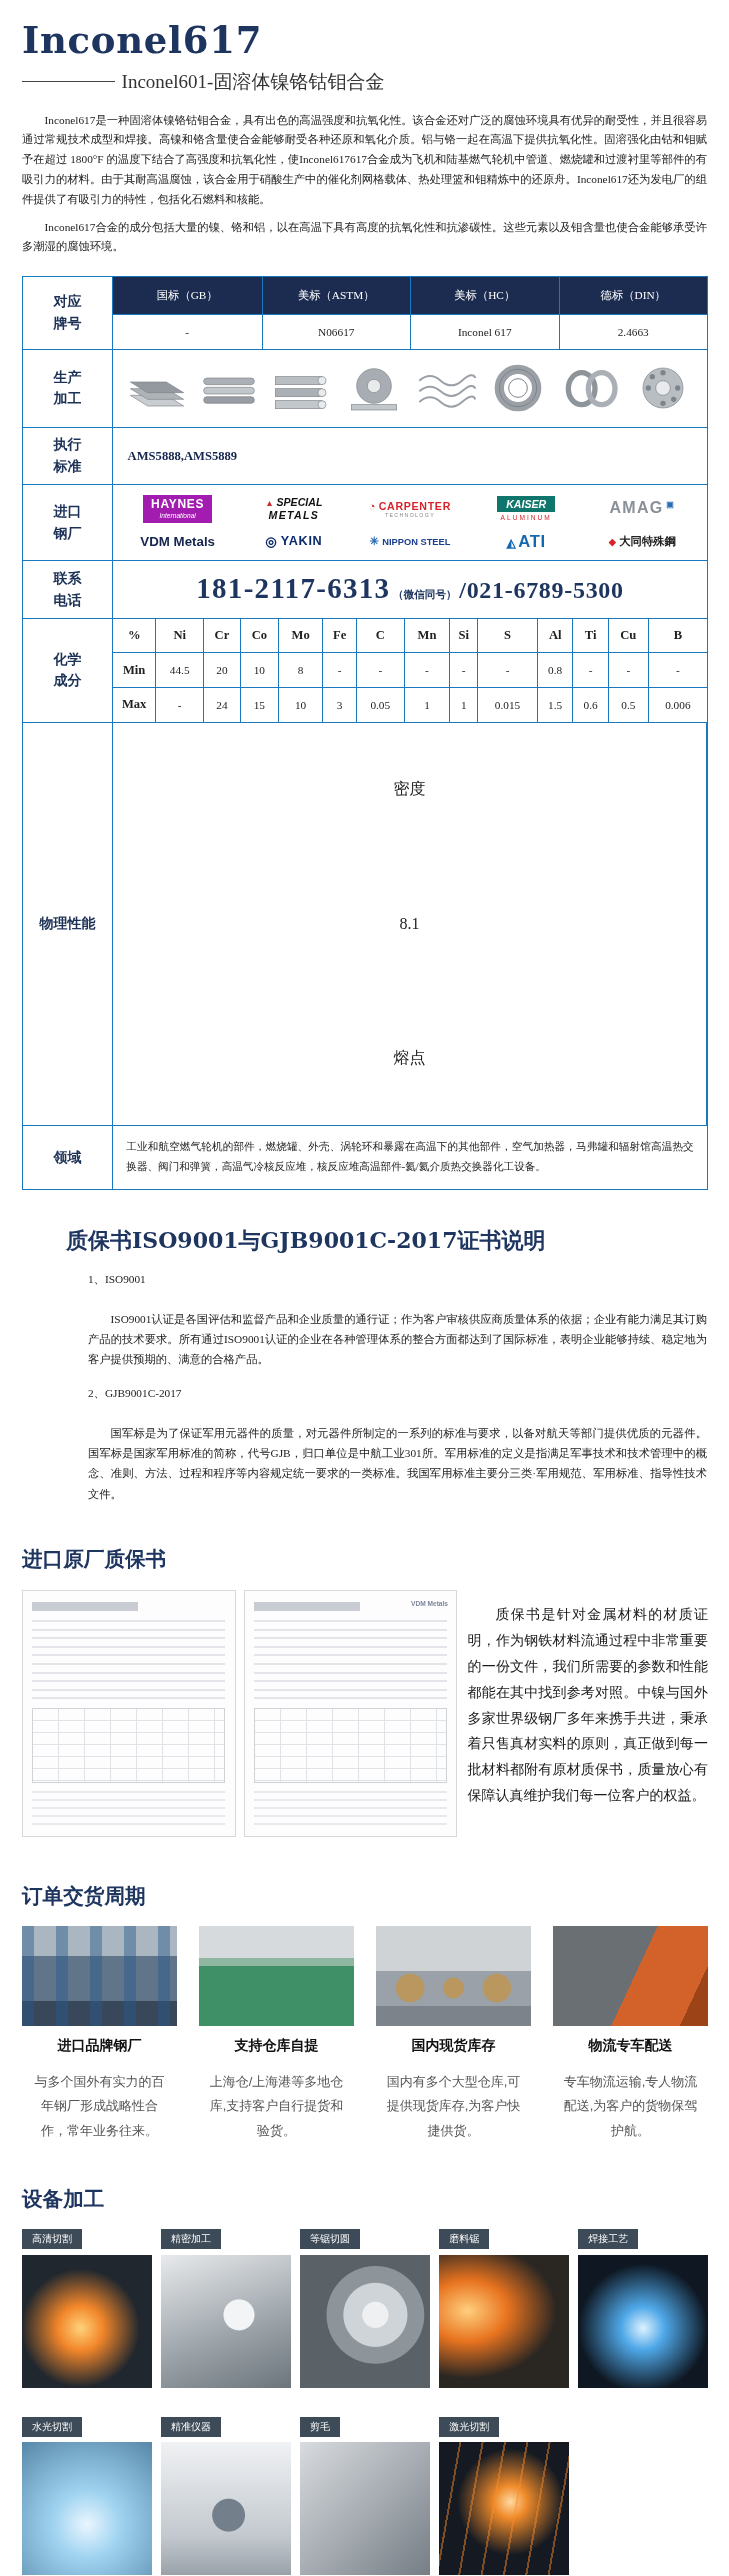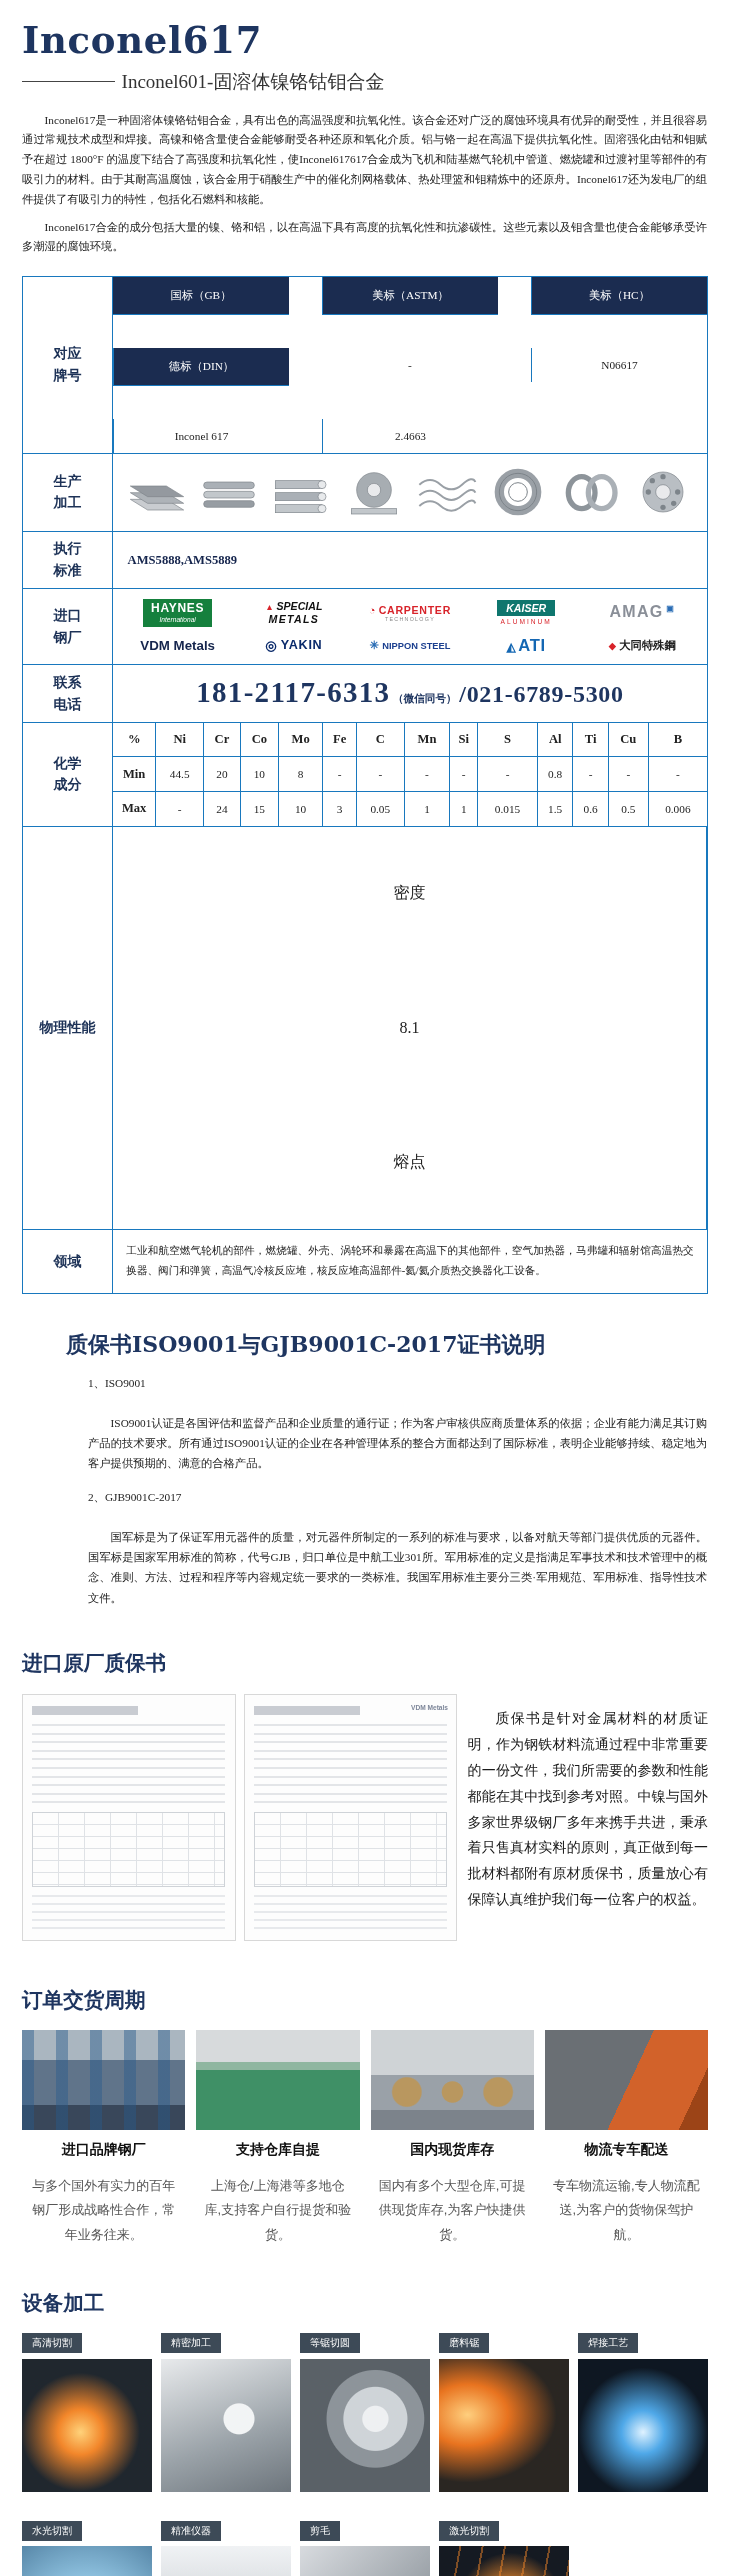--- a/index.html
+++ b/index.html
@@ -17,36 +17,36 @@
 
   
   .spec{margin:18.6px 22px 0 22px;border:1.3px solid #1878be;}
   .srow{display:flex;align-items:stretch;border-top:1.3px solid #1878be;}
   .srow:first-child{border-top:none;}
   .lbl{flex:0 0 81px;display:flex;align-items:center;justify-content:center;text-align:center;
        color:#1d3257;font-weight:bold;font-size:14px;line-height:1.55;border-right:1.3px solid #1878be;padding:6.6px 4px;}
   .lbl .wrap2{display:inline-block;width:2.3em;}
   .cnt{flex:1;min-width:0;}
 
-  .grade-grid{display:grid;grid-template-columns:repeat(3,1fr);gap:33px;}
+  .grade-grid{display:grid;grid-template-columns:repeat(4,1fr);}
   .gh{background:#1b2c50;color:#fff;font-size:11.3px;display:flex;align-items:center;justify-content:center;height:37px;border-left:1.3px solid #1878be;border-bottom:1.3px solid #1878be;}
   .gh:first-child{border-left:none;}
   .gv{display:flex;align-items:center;justify-content:center;height:34px;font-size:11.3px;border-left:1.3px solid #1878be;}
   .gv:nth-child(5){border-left:none;}
 
   .proc{display:flex;align-items:center;justify-content:space-around;padding:6.6px 8px;height:64px;}
   .proc svg{display:block;}
 
   .std{display:flex;align-items:center;padding:10.6px 14.6px;font-size:12.6px;font-weight:bold;color:#15254d;}
 
   .mills{display:grid;grid-template-columns:repeat(5,1fr);row-gap:9.3px;padding:9.3px 6.6px;align-items:center;justify-items:center;}
   .logo{text-align:center;font-family:"Liberation Sans",sans-serif;line-height:1.15;}
   .logo .l1{display:block;}
   .logo .l2{display:block;}
-  .logo-haynes{background:#15803d;color:#fff;padding:3.3px 8px;}
+  .logo-haynes{background:#a21caf;color:#fff;padding:3.3px 8px;}
   .logo-haynes .l1{font-weight:bold;font-size:12px;letter-spacing:0.7px;}
   .logo-haynes .l2{font-size:6.6px;font-style:italic;}
   .logo-special .l1{font-weight:bold;font-style:italic;font-size:10.6px;color:#111;}
   .logo-special .l1::before{content:"▲";color:#d8232a;margin-right:2.7px;font-size:8.6px;}
   .logo-special .l2{font-weight:bold;font-style:italic;font-size:10.6px;color:#111;letter-spacing:1.3px;}
   .logo-carpenter .l1{color:#d8232a;font-weight:bold;font-size:10.6px;letter-spacing:0.7px;}
   .logo-carpenter .l1::before{content:"◔";margin-right:2.7px;}
   .logo-carpenter .l2{font-size:5.3px;color:#888;letter-spacing:1.3px;}
   .logo-kaiser .l1{background:#0f766e;color:#fff;font-weight:bold;font-style:italic;font-size:10.6px;padding:2px 9.3px;display:inline-block;}
   .logo-kaiser .l2{color:#d8232a;font-size:6.6px;letter-spacing:2px;margin-top:1.3px;}
@@ -96,21 +96,21 @@
   .certdoc .dochead{height:9.3px;background:#c9ccd2;width:55%;}
   .certdoc .doctag{position:absolute;top:9.3px;right:8px;font-size:6.6px;font-weight:bold;color:#7d8699;font-family:"Liberation Sans",sans-serif;}
   .certdoc .doclines{margin-top:9.3px;height:80px;background:repeating-linear-gradient(180deg,#e3e5e8 0 2px,transparent 2px 8.6px);}
   .certdoc .docgrid{margin-top:8px;height:73px;border:0.7px solid #cfd3d8;background:repeating-linear-gradient(90deg,transparent 0 25px,#dfe2e6 25px 26px),repeating-linear-gradient(180deg,transparent 0 11.3px,#dfe2e6 11.3px 12px);}
   .certdoc .doclines2{margin-top:8px;height:38px;background:repeating-linear-gradient(180deg,#e7e9ec 0 2px,transparent 2px 8px);}
   .wtext{flex:1;font-size:14px;line-height:1.85;text-indent:2em;text-align:justify;padding-top:12px;color:#1a1a1a;}
 
   
   .del-sec{margin:45px 22px 0 22px;}
   .del-sec h2{margin:0;font-size:20.6px;color:#1e3560;font-weight:bold;}
-  .del-grid{display:grid;grid-template-columns:repeat(4,1fr);gap:11px;margin-top:16px;}
+  .del-grid{display:grid;grid-template-columns:repeat(4,1fr);gap:22px;margin-top:16px;}
   .dphoto{height:100px;}
   .dp1{background:radial-gradient(ellipse at 75% 20%,rgba(255,255,255,.5),transparent 40%),linear-gradient(115deg,#8fa3b5 0 30%,#5d7286 30% 60%,#3e4c5c 60%),#5d7286;}
   .dp1b{background-image:repeating-linear-gradient(90deg,rgba(40,90,140,.45) 0 12px,transparent 12px 34px),linear-gradient(180deg,#aab6c0 0 30%,#60748a 30% 75%,#39475a 75%);}
   .dp2{background:linear-gradient(180deg,#d7dadc 0 32%,#8fb6a0 32% 40%,#3f9066 40% 100%);position:relative;}
   .dp3{background:radial-gradient(circle at 22% 62%,#b9975f 0 10%,transparent 11%),radial-gradient(circle at 50% 62%,#b9975f 0 10%,transparent 11%),radial-gradient(circle at 78% 62%,#b9975f 0 10%,transparent 11%),linear-gradient(180deg,#cfd3d6 0 45%,#9aa1a8 45% 80%,#7c838b 80%);}
   .dp4{background:linear-gradient(115deg,#6a6f74 0 52%,#d2622a 52% 86%,#9c4417 86%),#6a6f74;}
   .dtitle{font-size:14px;font-weight:bold;text-align:center;margin-top:10.6px;color:#111;font-family:"Liberation Sans",sans-serif;}
   .ddesc{font-size:13px;color:#555;text-align:center;margin-top:15px;line-height:1.9;padding:0 6.6px;font-family:"Liberation Sans",sans-serif;}
 
   

